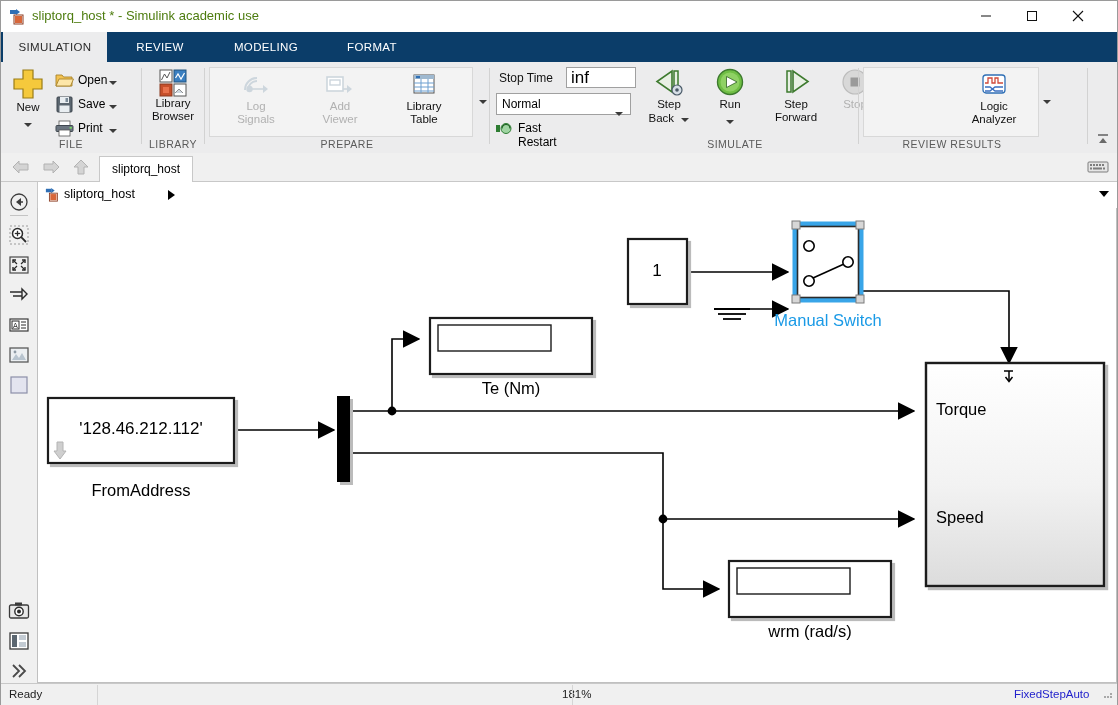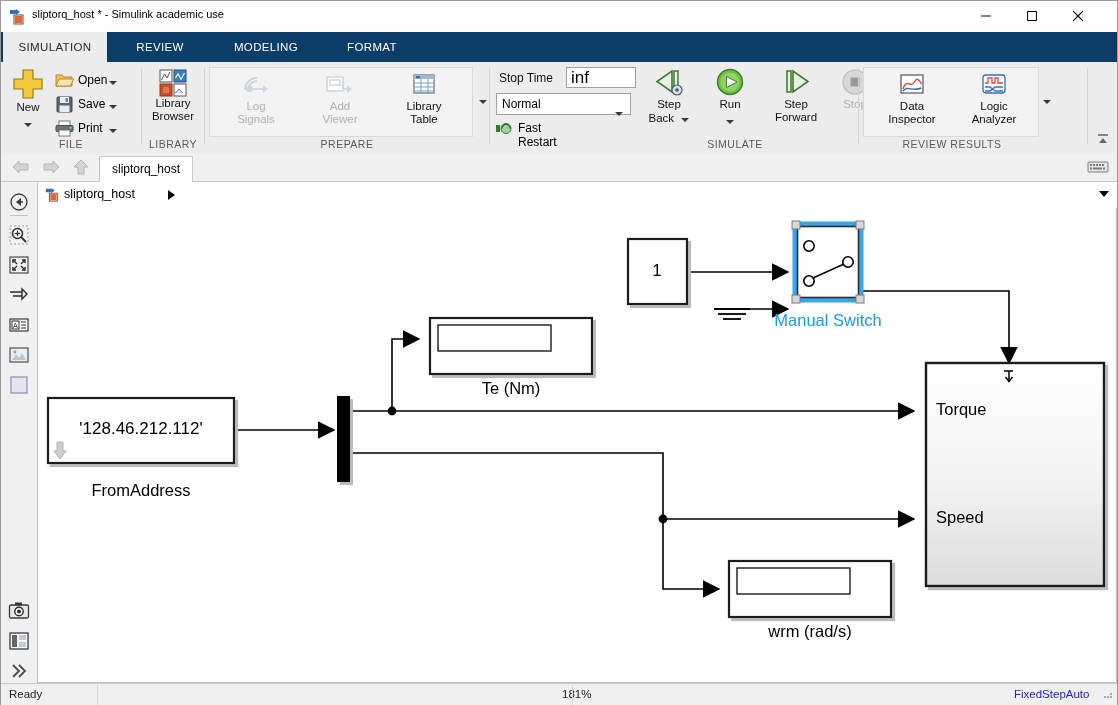--- a/index.html
+++ b/index.html
@@ -7,21 +7,21 @@
     width:1118px;height:705px;overflow:hidden;
     font-family:"Liberation Sans",sans-serif;
     font-size:12px;color:#000;background:#fff;
     -webkit-font-smoothing:antialiased;
   }
   #app{position:relative;width:1118px;height:705px;box-sizing:border-box;border:1px solid #9a9a9a;}
 
   
   .titlebar{position:absolute;left:0;top:0;width:1116px;height:31px;background:#fff;}
   .title-ico{position:absolute;left:8px;top:7px;width:17px;height:17px;}
-  .title-text{position:absolute;left:31px;top:7px;font-size:11px;color:#000000;white-space:nowrap;}
+  .title-text{position:absolute;left:31px;top:7px;font-size:13px;color:#4d7c0f;white-space:nowrap;}
   .wbtn{position:absolute;top:0;width:46px;height:30px;cursor:default;}
   .wbtn svg{position:absolute;left:50%;top:50%;transform:translate(-50%,-50%);}
   #b-min{left:962px;} #b-max{left:1008px;} #b-close{left:1054px;width:46px;}
 
   
   .tabstrip{position:absolute;left:0;top:31px;width:1116px;height:30px;background:#0b3d69;}
   .tab{position:absolute;top:0;height:30px;line-height:30px;text-align:center;
        color:#fff;font-size:11.5px;letter-spacing:.35px;cursor:default;}
   .tab.active{background:#ececed;color:#2b2b2b;}
   .tab.ctx{background:#1a8fd8;margin-top:40px;}
@@ -347,29 +347,20 @@
         </svg>
         <div class="lbl">Stop</div>
       </div>
 
       <div class="glabel" style="left:120px;width:250px;">SIMULATE</div>
     </div>
     <div class="rsep" style="left:857px;"></div>
 
     <div class="rgroup" style="left:858px;width:228px;">
       <div class="panelbox" style="left:4px;top:5px;width:174px;height:68px;"></div>
-      <div class="bigbtn" style="left:14px;top:10px;width:78px;">
-        <svg width="30" height="28" viewBox="0 0 30 28" style="display:block;margin:0 auto;">
-          <rect x="4" y="3" width="22" height="18" fill="#fff" stroke="#555" stroke-width="1.2"></rect>
-          <path d="M6 17 C10 5, 14 18, 18 9 C20 5, 23 9, 24.5 12" fill="none" stroke="#d04a3a" stroke-width="1.4"></path>
-          <path d="M6 19 C11 13, 15 20, 24.5 16" fill="none" stroke="#3a6fc0" stroke-width="1.4"></path>
-        </svg>
-        <div class="lbl">Data</div>
-        <div class="lbl">Inspector</div>
-      </div>
       <div class="bigbtn" style="left:96px;top:10px;width:78px;">
         <svg width="30" height="28" viewBox="0 0 30 28" style="display:block;margin:0 auto;">
           <rect x="4" y="3" width="22" height="18" rx="3" fill="#fff" stroke="#2f6fb5" stroke-width="1.3"></rect>
           <path d="M6 11 L9 11 L9 6 L13 6 L13 11 L16 11 L16 6 L19 6 L19 11 L24 11" fill="none" stroke="#d04a3a" stroke-width="1.3"></path>
           <path d="M6 15 L11 15 L16 19 L24 19" fill="none" stroke="#3a6fc0" stroke-width="1.3"></path>
           <path d="M6 19 L11 19 L16 15 L24 15" fill="none" stroke="#3a6fc0" stroke-width="1.3"></path>
         </svg>
         <div class="lbl">Logic</div>
         <div class="lbl">Analyzer</div>
       </div>

